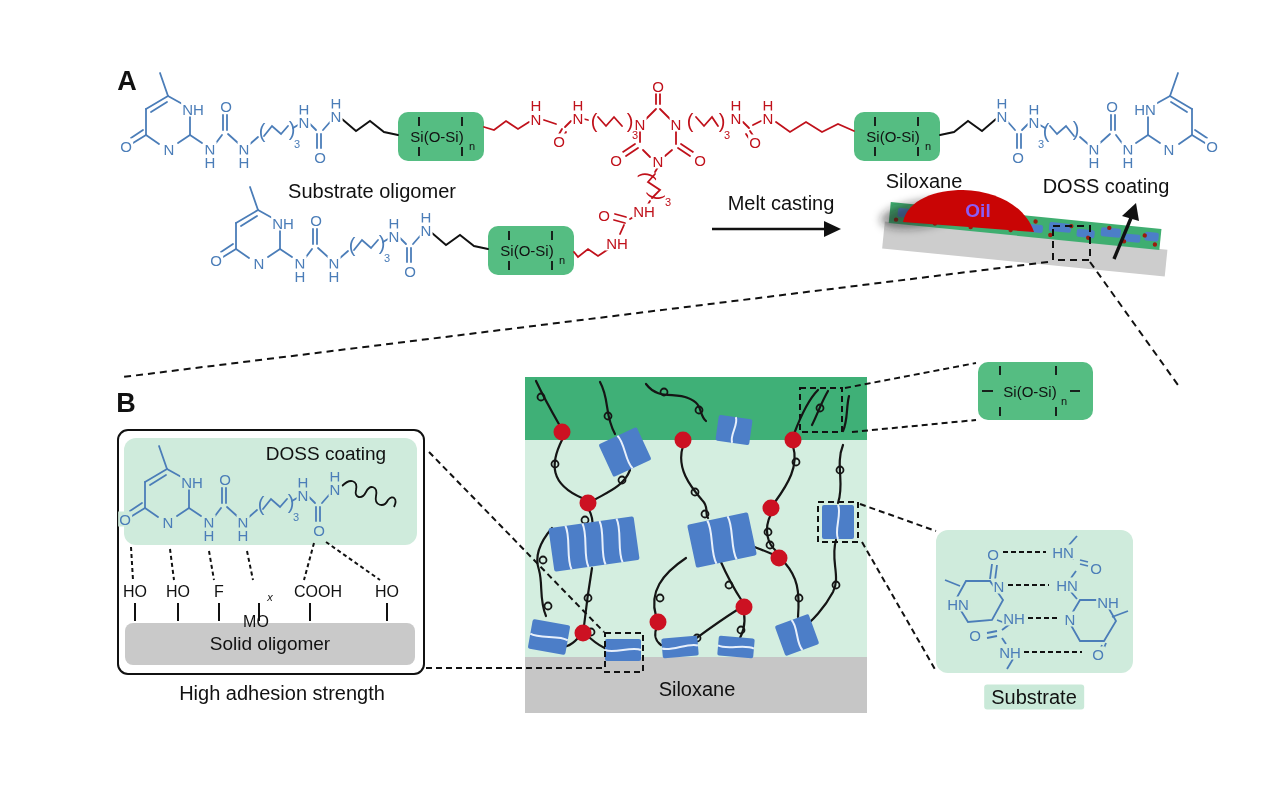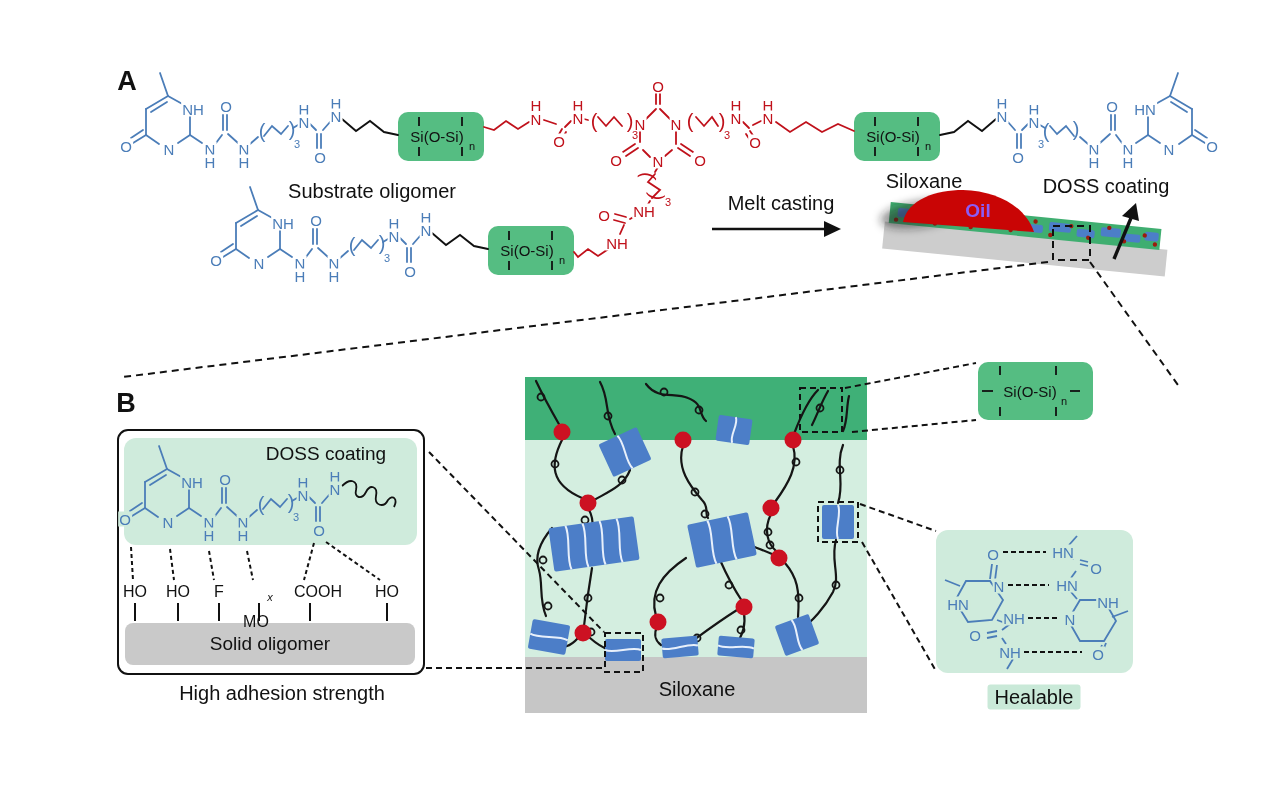--- a/index.html
+++ b/index.html
@@ -500,15 +500,15 @@
 <div class="lbl panel-letter" style="left:126px;top:403px">B</div>
 <div class="lbl t20" style="left:372px;top:191px">Substrate oligomer</div>
 <div class="lbl t20" style="left:781px;top:203px">Melt casting</div>
 <div class="lbl t20" style="left:924px;top:181px">Siloxane</div>
 <div class="lbl t20" style="left:1106px;top:186px">DOSS coating</div>
 <div class="lbl oil-txt" style="left:978px;top:211px">Oil</div>
 <div class="lbl t19" style="left:326px;top:454px">DOSS coating</div>
 <div class="lbl t19" style="left:270px;top:644px">Solid oligomer</div>
 <div class="lbl t20" style="left:282px;top:693px">High adhesion strength</div>
 <div class="lbl t20" style="left:697px;top:689px">Siloxane</div>
-<div class="lbl t20 chip-lt" style="left:1034px;top:697px">Healable</div>
+<div class="lbl t20 chip-lt" style="left:1034px;top:697px">Substrate</div>
 
 </div>
 
 </body></html>

